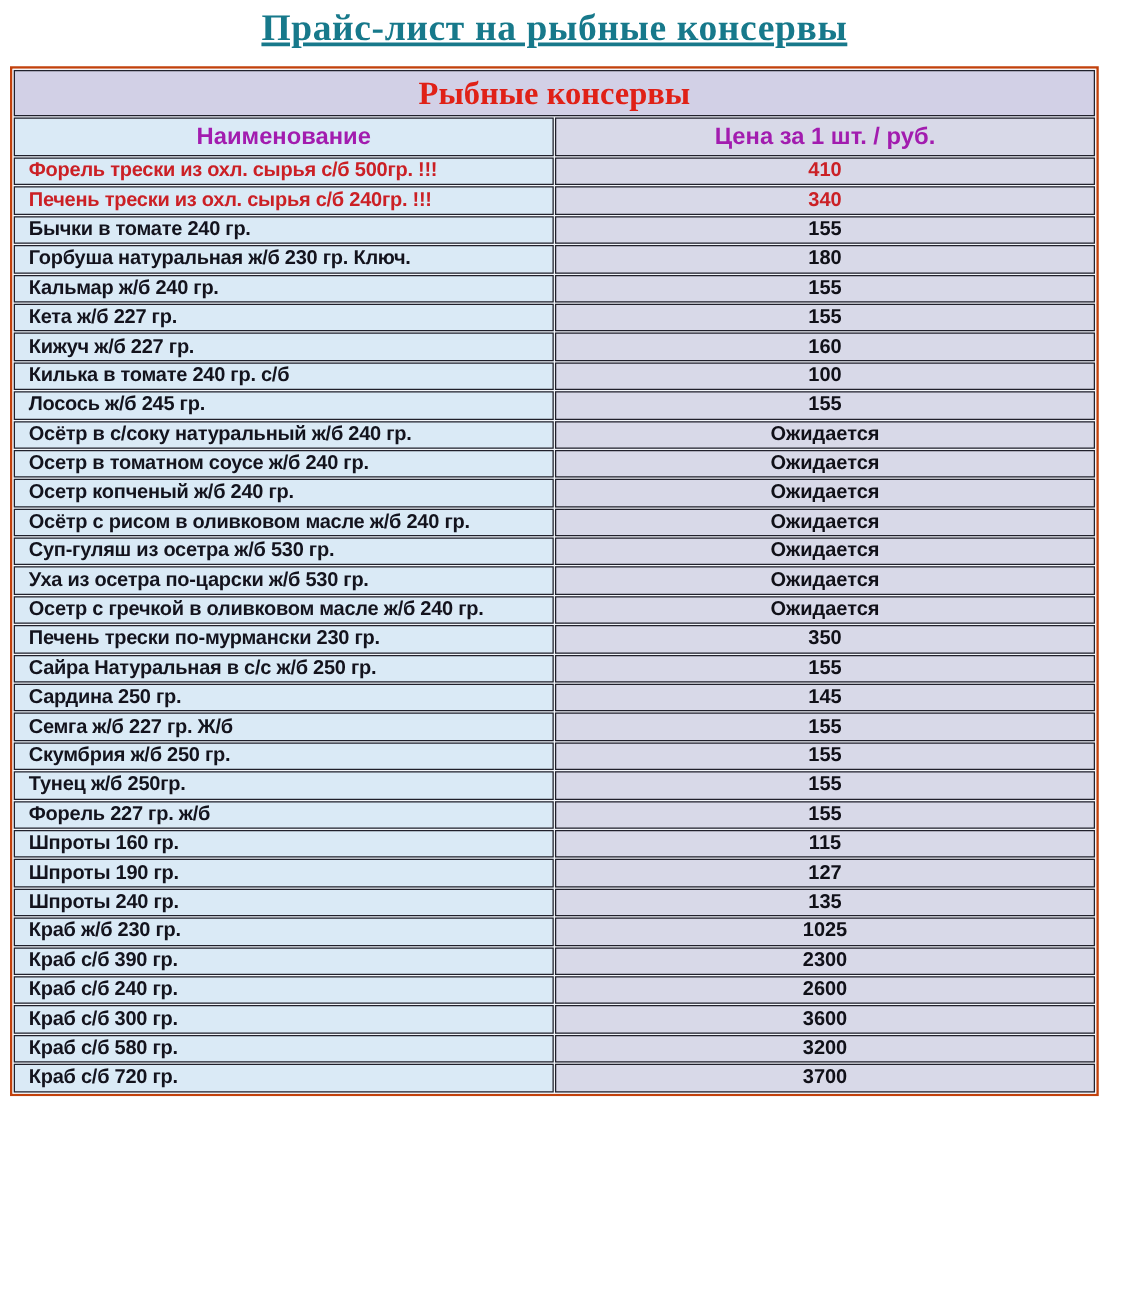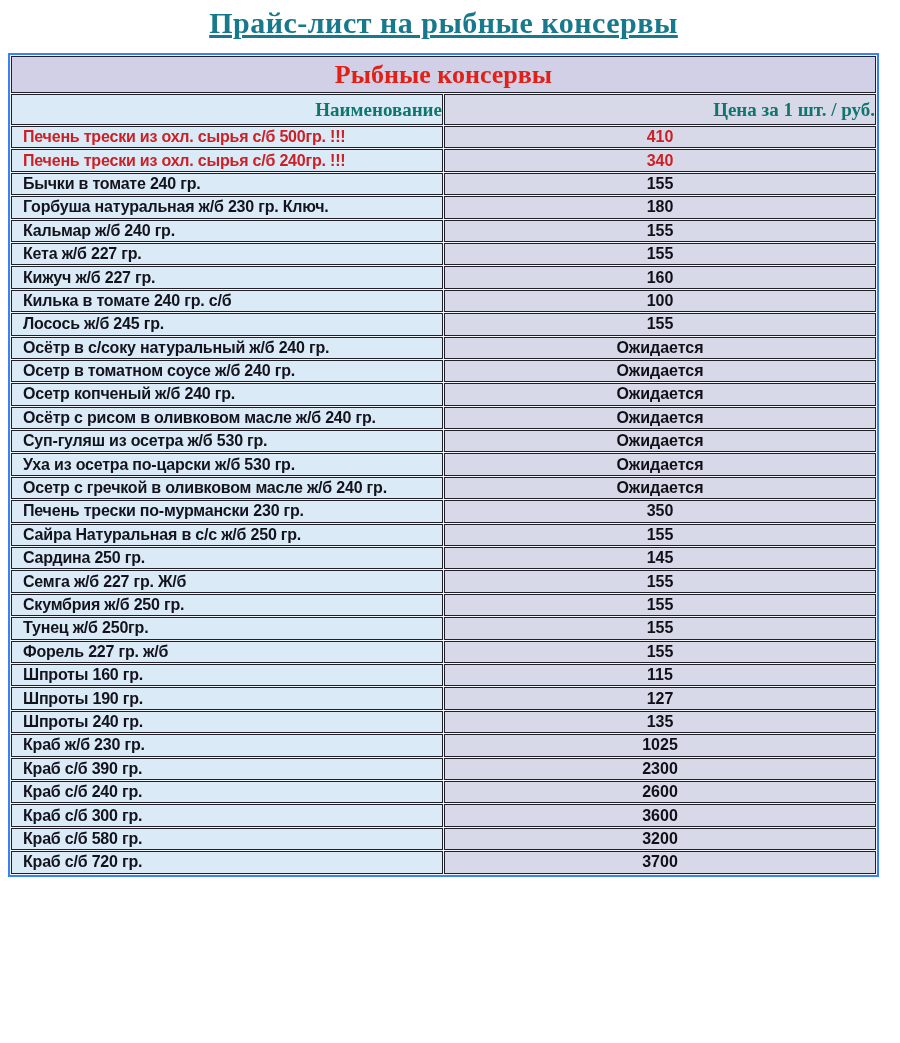--- a/index.html
+++ b/index.html
@@ -18,21 +18,21 @@
     text-align: center;
     font-family: "Liberation Serif", serif;
     font-size: 30px;
     font-weight: bold;
     color: #17798b;
     text-decoration: underline;
     letter-spacing: 0.5px;
   }
   .table-wrap {
     margin: 0 8px;
-    border: 2px solid #3b82f6;
+    border: 2px solid #c2410c;
     background: #f2f5f9;
   }
   table {
     width: 100%;
     border-collapse: separate;
     border-spacing: 1px;
     background: #f2f5f9;
     table-layout: fixed;
   }
   th, td {
@@ -45,27 +45,26 @@
     background: #d2d0e6;
     color: #e02117;
     font-family: "Liberation Serif", serif;
     font-size: 26px;
     font-weight: bold;
     text-align: center;
     height: 37px;
     padding: 0;
   }
   th.col-name, th.col-price {
-    color: #0f766e;
+    color: #a21caf;
     font-size: 19px;
     font-weight: bold;
-    text-align: right;
+    text-align: center;
     height: 31px;
     padding: 0;
-    font-family: Liberation Serif, serif;
   }
   th.col-name  { background: #daeaf6; width: 72.8%; }
   th.col-price { background: #d8d9e8; }
   td.name {
     background: #daeaf6;
     color: #13131d;
     font-size: 16px;
     font-weight: bold;
     text-align: left;
     padding: 0 6px 0 11px;
@@ -99,21 +98,21 @@
         <tr>
           <th class="band" colspan="2">Рыбные консервы</th>
         </tr>
         <tr>
           <th class="col-name">Наименование</th>
           <th class="col-price">Цена за 1 шт. / руб.</th>
         </tr>
       </thead>
       <tbody>
           <tr class="highlight">
-            <td class="name">Печень трески из охл. сырья с/б 500гр. !!!</td>
+            <td class="name">Форель трески из охл. сырья с/б 500гр. !!!</td>
             <td class="price">410</td>
           </tr>
           <tr class="highlight">
             <td class="name">Печень трески из охл. сырья с/б 240гр. !!!</td>
             <td class="price">340</td>
           </tr>
           <tr>
             <td class="name">Бычки в томате 240 гр.</td>
             <td class="price">155</td>
           </tr>

